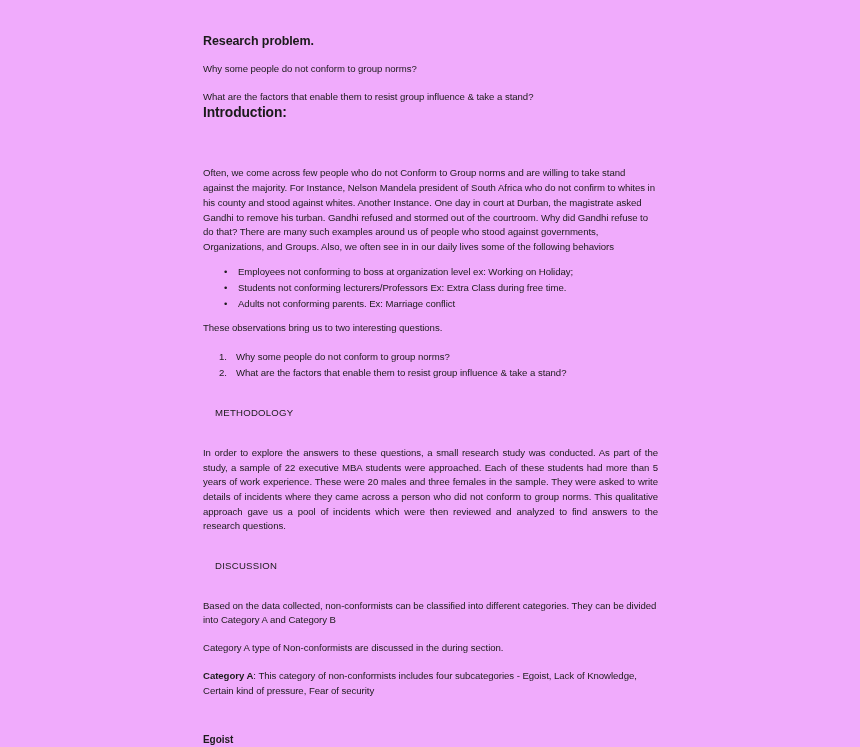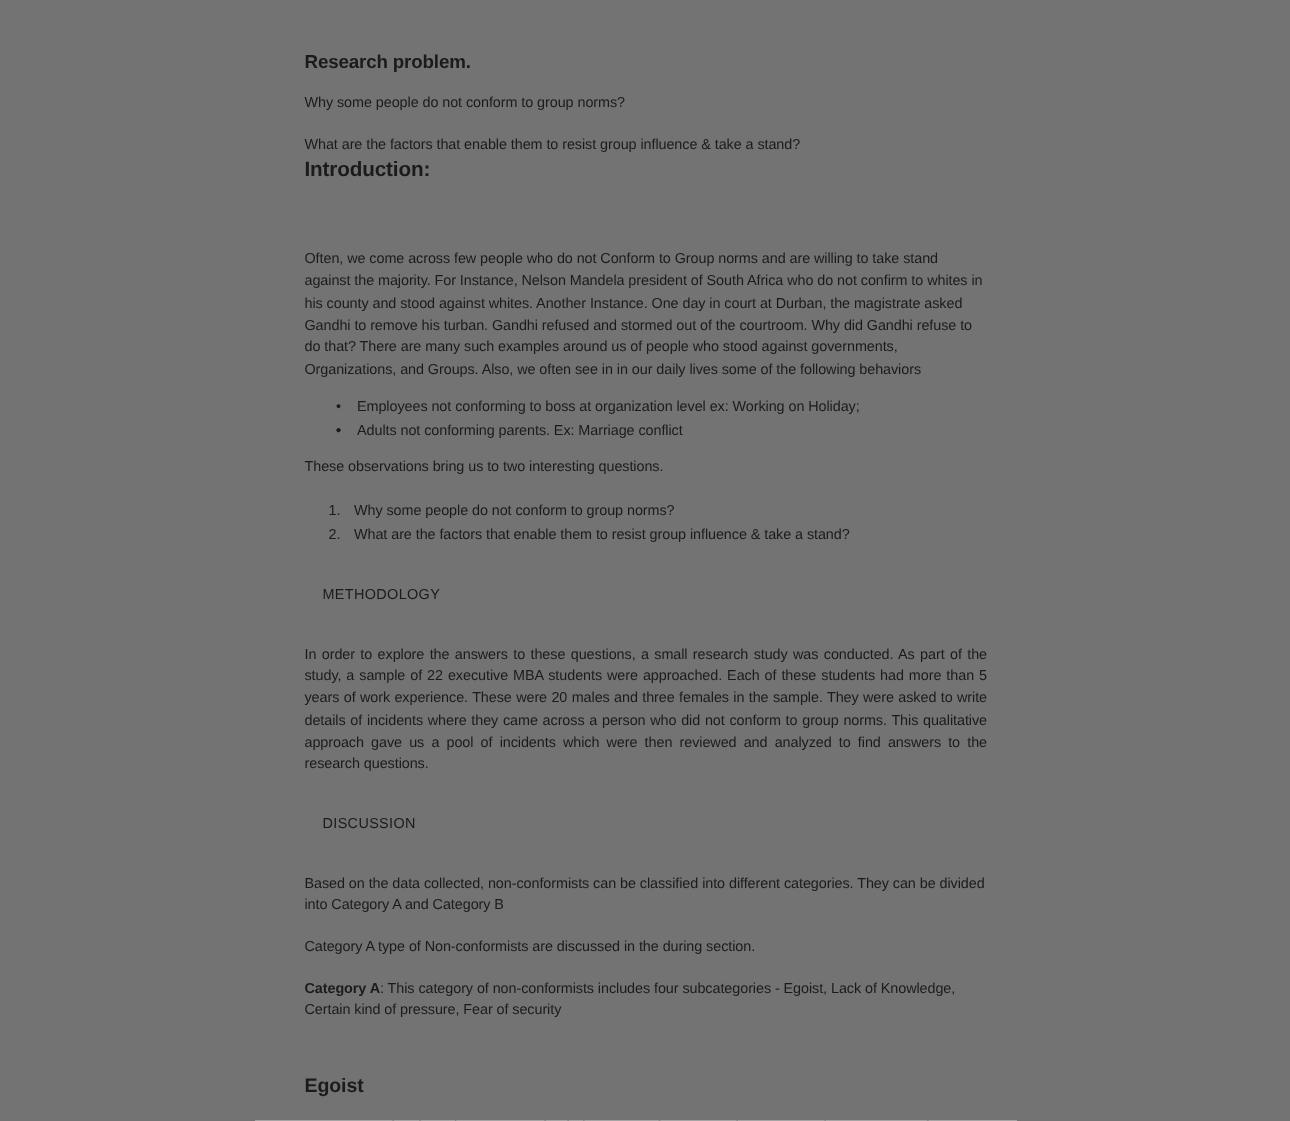--- a/index.html
+++ b/index.html
@@ -11,21 +11,21 @@
     height: 747px;
     background: #f7f7f7;
     font-family: "Liberation Sans", sans-serif;
     color: #1b1b1b;
     overflow: hidden;
   }
   .page {
     position: relative;
     width: 860px;
     height: 747px;
-    background: #737373;
+    background: #f0abfc;
   }
   .doc {
     position: absolute;
     left: 203px;
     top: 34px;
     width: 455px;
   }
 
   
   .h-title {
@@ -43,21 +43,21 @@
     letter-spacing: -0.1px;
   }
   .h-caps {
     font-size: 9.6px;
     font-weight: normal;
     line-height: 14.6px;
     margin: 12px;
     letter-spacing: 0.25px;
   }
   .h-sub {
-    font-size: 13px;
+    font-size: 10px;
     font-weight: bold;
     line-height: 14.6px;
     margin: 0;
     letter-spacing: -0.05px;
   }
 
   
   .p {
     font-size: 9.6px;
     line-height: 14.7px;
@@ -145,20 +145,21 @@
 
     <div class="gap-sm"></div>
 
     <ul class="bullets">
       <li>
         <span class="bullet-dot">•</span>
         <span>Employees not conforming to boss at organization level ex: Working on Holiday;</span>
       </li>
       <li>
         <span class="bullet-dot">•</span>
+        <span>Students not conforming lecturers/Professors Ex: Extra Class during free time.</span>
       </li>
       <li>
         <span class="bullet-dot">•</span>
         <span>Adults not conforming parents. Ex: Marriage conflict</span>
       </li>
     </ul>
 
     <div class="gap-sm"></div>
 
     <p class="p">These observations bring us to two interesting questions.</p>

